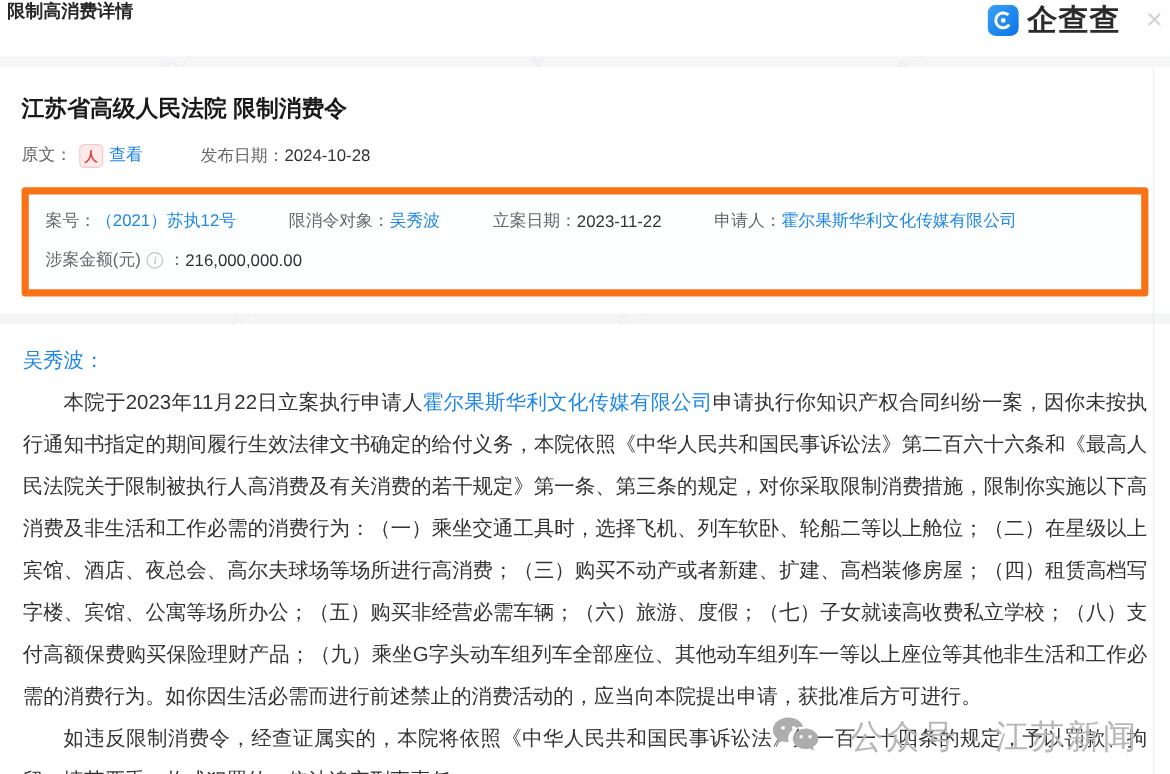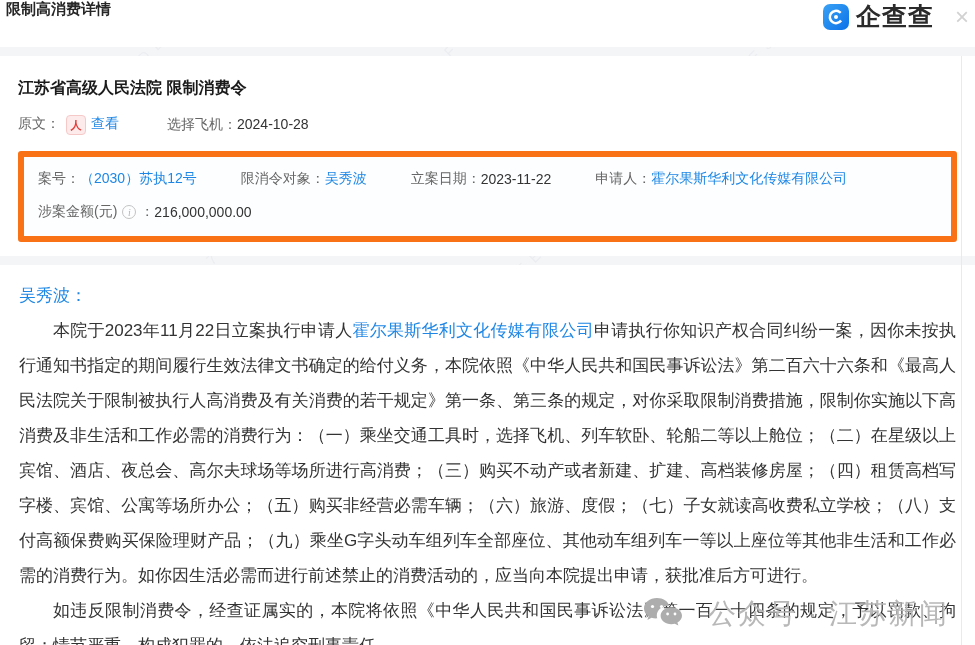--- a/index.html
+++ b/index.html
@@ -14,21 +14,21 @@
     height:47px;display:flex;align-items:flex-start;justify-content:space-between;
     padding:0 6px;background:#fff;position:relative;z-index:3;
   }
   .hdr-title{font-size:15px;font-weight:bold;color:#262626;}
   .brand{display:flex;align-items:center;gap:7px;}
   .brand-name{font-size:25px;font-weight:bold;color:#2b2b2b;letter-spacing:1px;}
   .close-x{font-size:24px;color:#d2d2d2;margin-left:14px;line-height:1;cursor:pointer;font-weight:400;}
   
   .card{background:#fff;position:relative;z-index:2;}
   .card1{padding:18px 18px 14px;}
-  .doc-title{font-size:16px;font-weight:bold;color:#1a1a1a;margin:4px 0 16px;}
+  .doc-title{font-size:19px;font-weight:bold;color:#1a1a1a;margin:4px 0 16px;}
   .meta{display:flex;align-items:center;font-size:14px;color:#666;}
   .meta .grp{display:flex;align-items:flex-start;}
   .meta .grp + .grp{margin-left:48px;}
   .pdf-ic{
     width:18px;height:18px;border-radius:4px;background:#fdeaea;border:1px solid #f6c9c9;
     display:inline-flex;align-items:center;justify-content:center;
     color:#e23c39;font-size:11px;font-weight:bold;margin:0 5px 0 6px;
   }
   .link{color:#1e87e5;text-decoration:none;cursor:pointer;}
   .val{color:#333;}
@@ -115,30 +115,30 @@
 <section class="card card1">
   <div class="doc-title">江苏省高级人民法院 限制消费令</div>
 
   <div class="meta">
     <span class="grp">
       <span class="lbl">原文：</span>
       <span class="pdf-ic">人</span>
       <a class="link">查看</a>
     </span>
     <span class="grp">
-      <span class="lbl">选择飞机：</span>
+      <span class="lbl">发布日期：</span>
       <span class="val">2024-10-28</span>
     </span>
   </div>
 
   <div class="case-box">
     <div class="case-row">
       <span class="grp">
         <span class="lbl">案号：</span>
-        <a class="link">（2030）苏执12号</a>
+        <a class="link">（2021）苏执12号</a>
       </span>
       <span class="grp">
         <span class="lbl">限消令对象：</span>
         <a class="link">吴秀波</a>
       </span>
       <span class="grp">
         <span class="lbl">立案日期：</span>
         <span class="val">2023-11-22</span>
       </span>
       <span class="grp">

